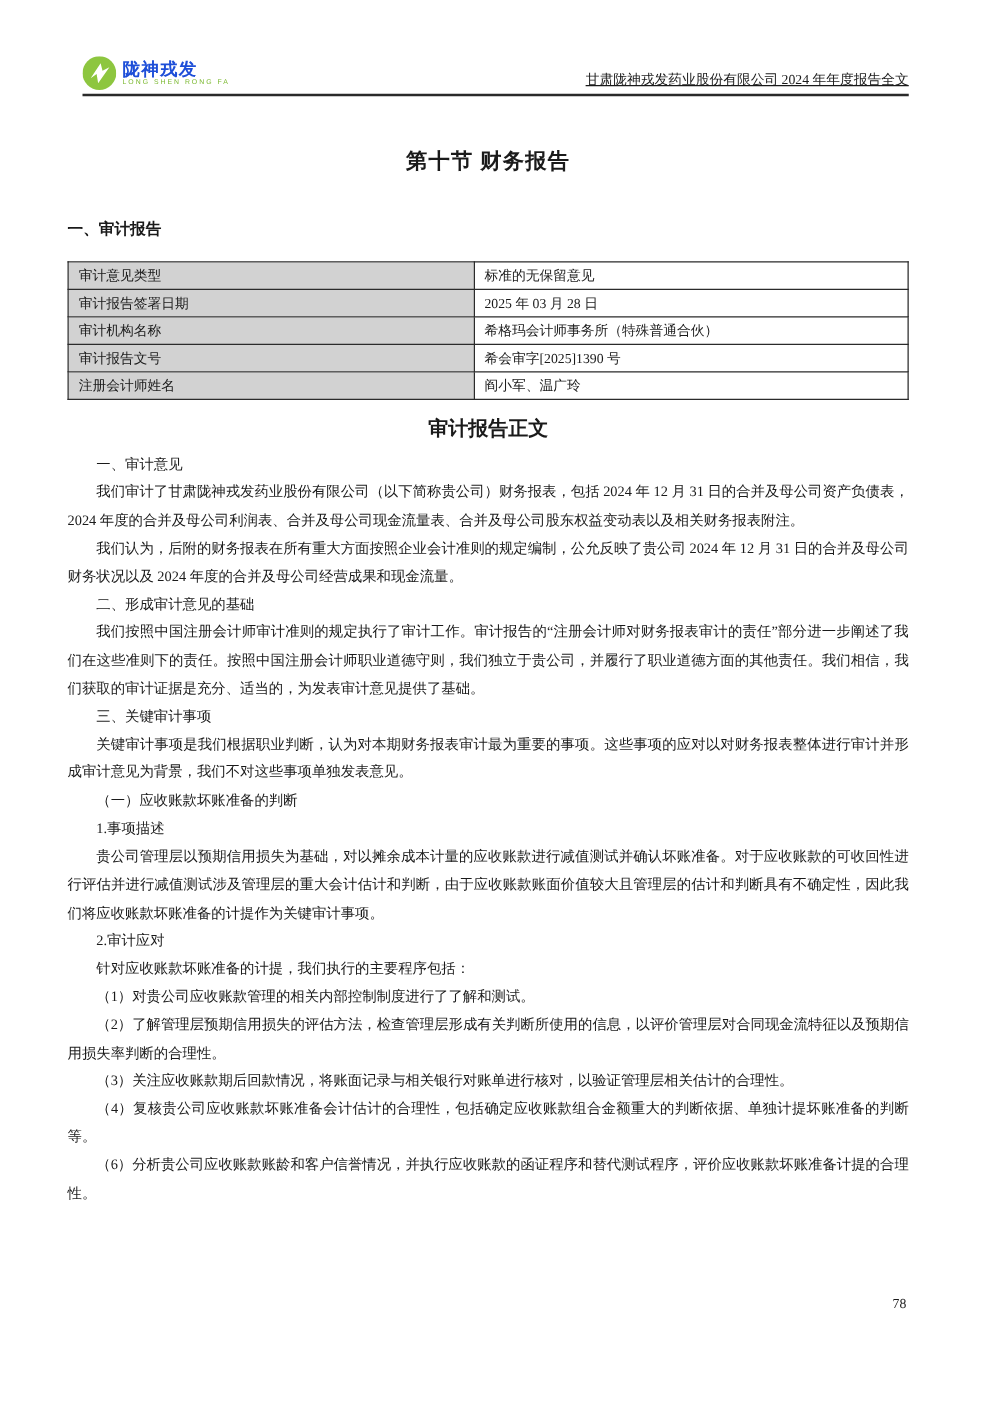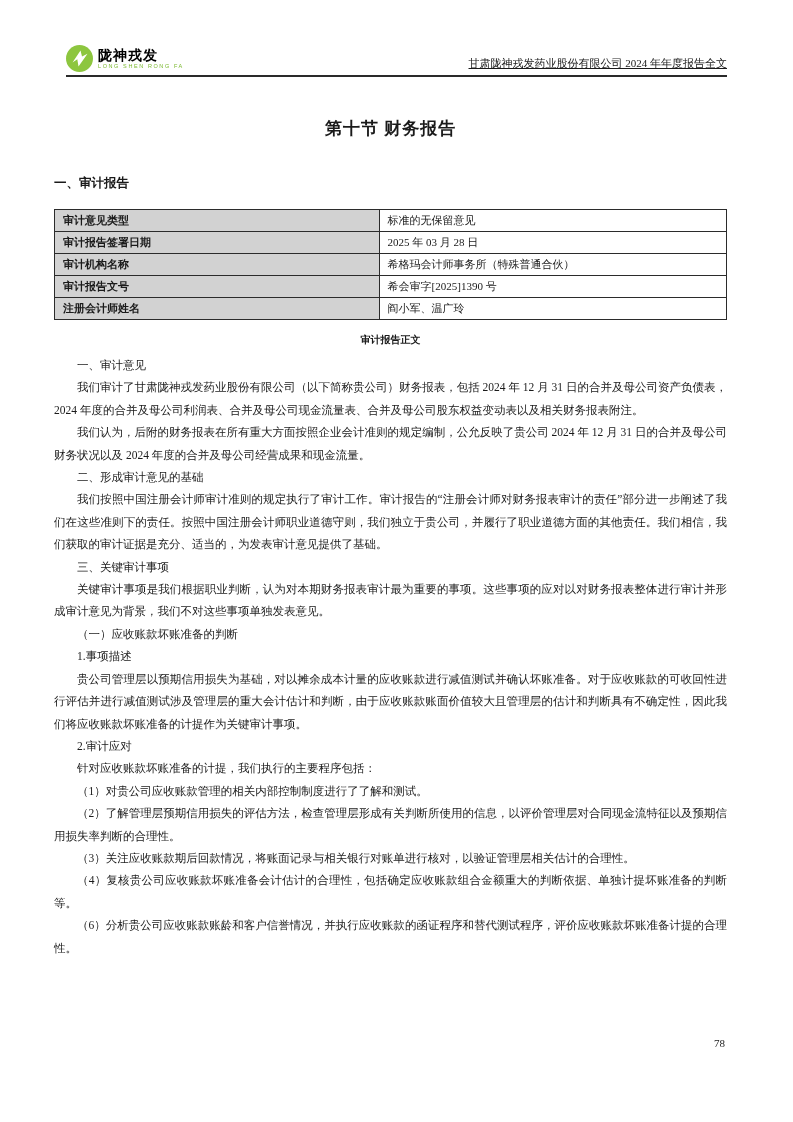--- a/index.html
+++ b/index.html
@@ -23,21 +23,21 @@
     display: flex;
     justify-content: space-between;
     align-items: flex-end;
     border-bottom: 2.5px solid #2a2a2a;
     padding-bottom: 3px;
   }
   .logo { display: flex; align-items: center; gap: 5px; }
   .logo-circle { width: 27px; height: 27px; flex: 0 0 auto; }
   .brand-block { display: flex; flex-direction: column; line-height: 1; }
   .brand-cn {
-    color: #000000;
+    color: #1d4ed8;
     font-weight: bold;
     font-size: 14px;
     letter-spacing: 1px;
     font-family: "Liberation Sans", sans-serif;
   }
   .brand-en {
     color: #7ab82e;
     font-size: 5.5px;
     letter-spacing: 1.6px;
     margin-top: 2.5px;
@@ -67,26 +67,26 @@
   }
   table.audit-table td {
     border: 1px solid #2b2b2b;
     font-size: 11px;
     height: 22px;
     padding: 0 4px 0 8px;
     vertical-align: middle;
     overflow: hidden;
     white-space: nowrap;
   }
-  td.cell-label { width: 48.3%; background: #d2d2d2; font-weight: bold; }
+  td.cell-label { width: 48.3%; background: #d2d2d2; }
   td.cell-value { background: #ffffff; }
   .report-title {
     text-align: center;
     font-weight: bold;
-    font-size: 10px;
+    font-size: 16px;
     margin-top: 13px;
   }
   .paragraphs { margin-top: 7px; }
   .paragraphs p {
     font-size: 11.5px;
     line-height: 22.4px;
     margin: 0;
     text-indent: 2em;
     text-align: justify;
   }

